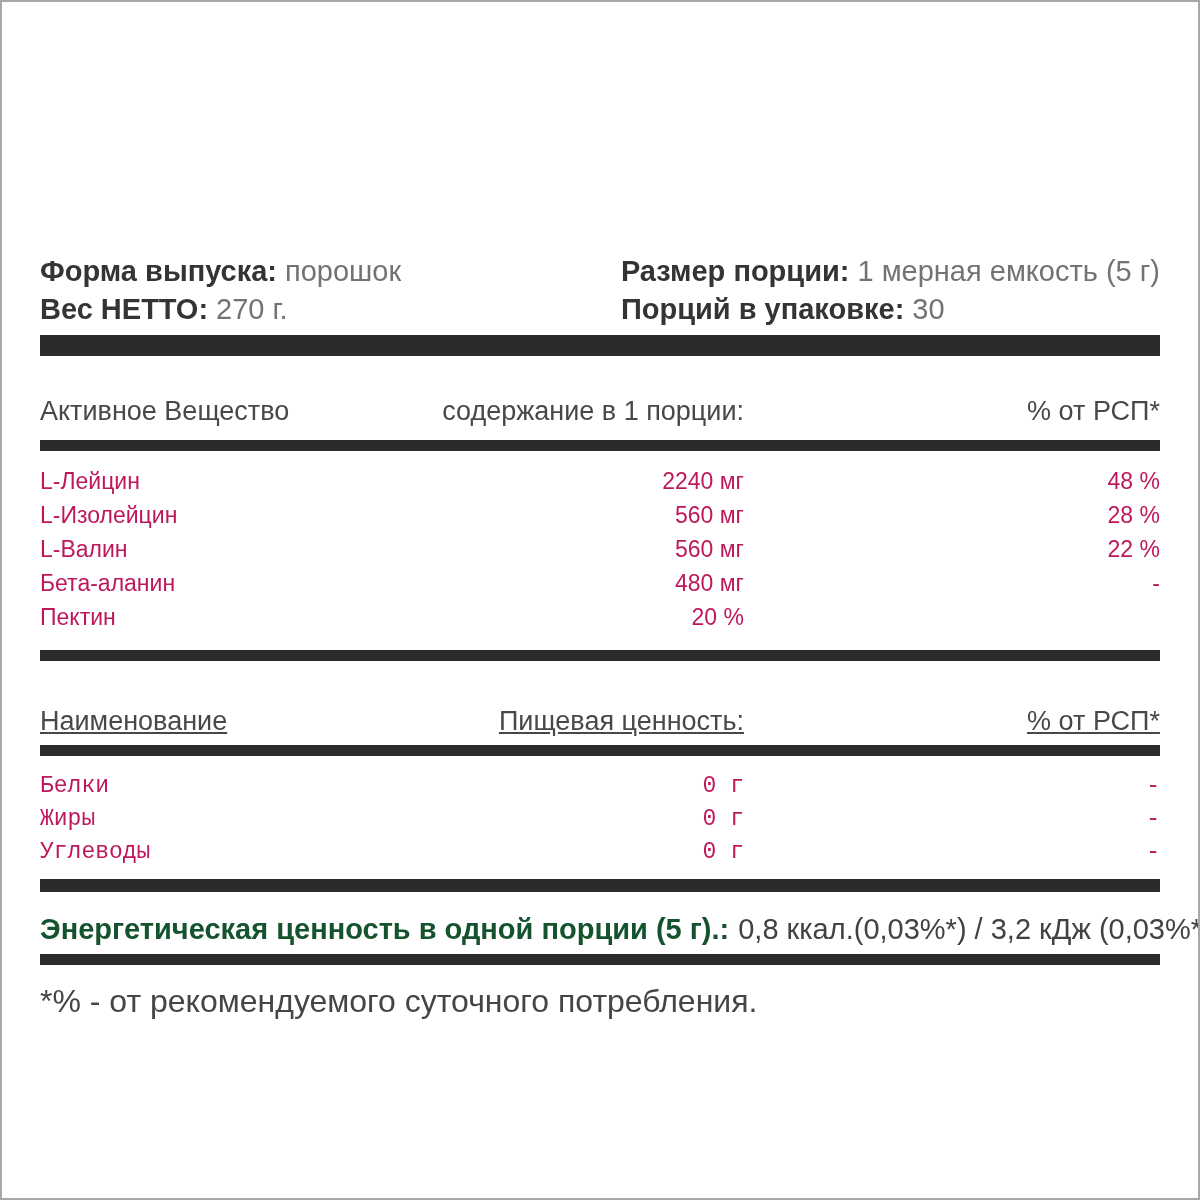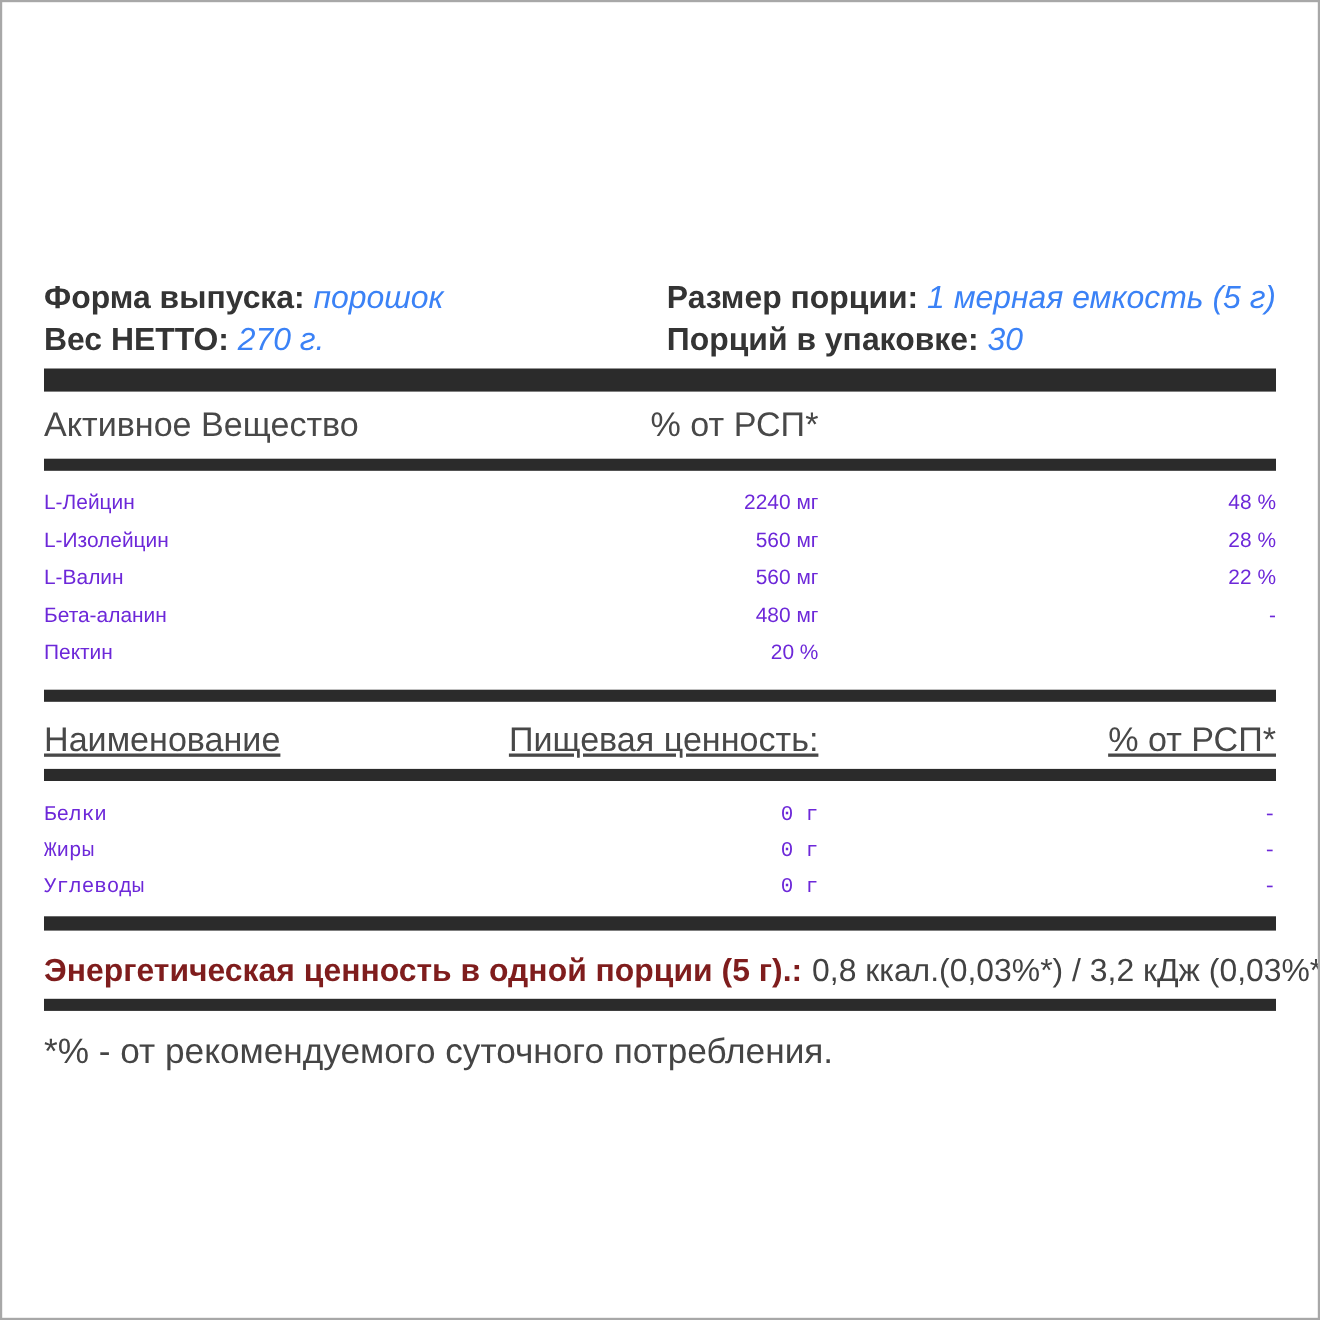--- a/index.html
+++ b/index.html
@@ -24,59 +24,60 @@
   
   .top-info {
     display: flex;
     justify-content: space-between;
     align-items: flex-start;
     font-size: 29px;
     line-height: 38px;
   }
   .top-info .right { text-align: left; }
   .info-label { font-weight: bold; color: #343434; margin-right: 8px; }
-  .info-value { color: #3b82f6; font-style: italic; }
+  .info-value { color: #737373; }
 
   
   .bar { background: #2b2b2b; width: 100%; }
   .bar.thick  { height: 21px; margin-top: 7px; }
   .bar.thin   { height: 11px; }
   .bar.medium { height: 13px; }
 
   
   .trow {
     display: grid;
     grid-template-columns: 340px 364px 1fr;
     align-items: baseline;
   }
   .trow .c1 { text-align: left; }
   .trow .c2 { text-align: right; }
   .trow .c3 { text-align: right; }
 
   .thead {
-    font-size: 31px;
+    font-size: 27px;
     color: #484848;
     padding: 12px 0 13px 0;
+    margin-top: 28px;
   }
   .thead.second { padding: 17px 0 8px 0; text-decoration: underline; }
 
-  .tbody { padding: 13px 0 16px 0; font-size: 19px; color: #6d28d9; }
+  .tbody { padding: 13px 0 16px 0; font-size: 23px; color: #be185d; }
   .tbody .trow { line-height: 34px; }
   .tbody.second { padding: 14px 0 10px 0; }
   .tbody.second .trow { line-height: 33px; font-family: Liberation Mono, monospace; }
 
   
   .energy {
     margin-top: 18px;
     margin-bottom: 6px;
     font-size: 29px;
     line-height: 38px;
     white-space: nowrap;
   }
-  .energy-label { font-weight: bold; color: #7f1d1d; margin-right: 9px; }
+  .energy-label { font-weight: bold; color: #14532d; margin-right: 9px; }
   .energy-value { color: #424242; }
 
   
   .footnote {
     margin-top: 17px;
     font-size: 32px;
     line-height: 38px;
     color: #454545;
   }
 </style>
@@ -102,20 +103,21 @@
         <div>
           <span class="info-label">Порций в упаковке:</span><span class="info-value">30</span>
         </div>
       </div>
     </div>
 
     <div class="bar thick"></div>
 
     <div class="thead trow">
       <div class="c1">Активное Вещество</div>
+      <div class="c2">содержание в 1 порции:</div>
       <div class="c3">% от РСП*</div>
     </div>
 
     <div class="bar thin"></div>
 
     <div class="tbody">
       <div class="trow">
         <div class="c1">L-Лейцин</div>
         <div class="c2">2240 мг</div>
         <div class="c3">48 %</div>

